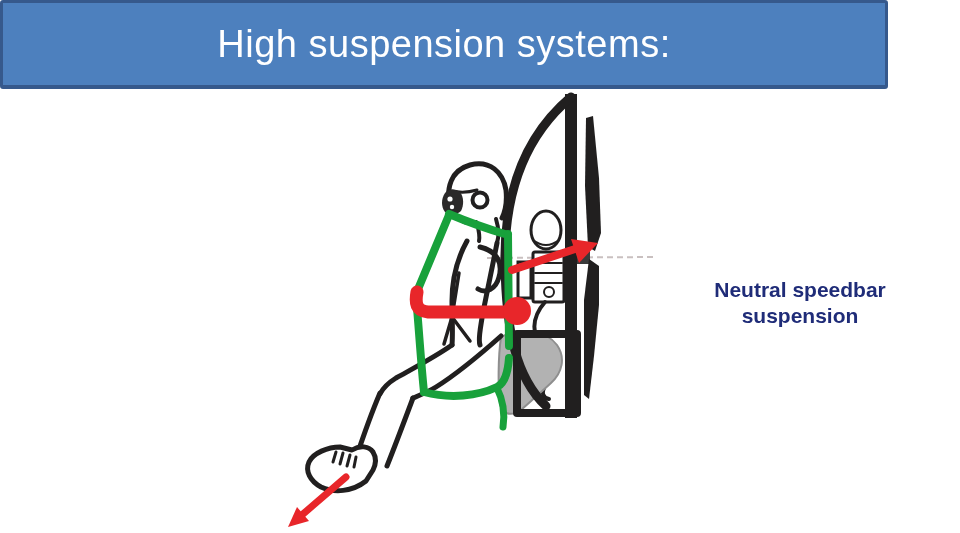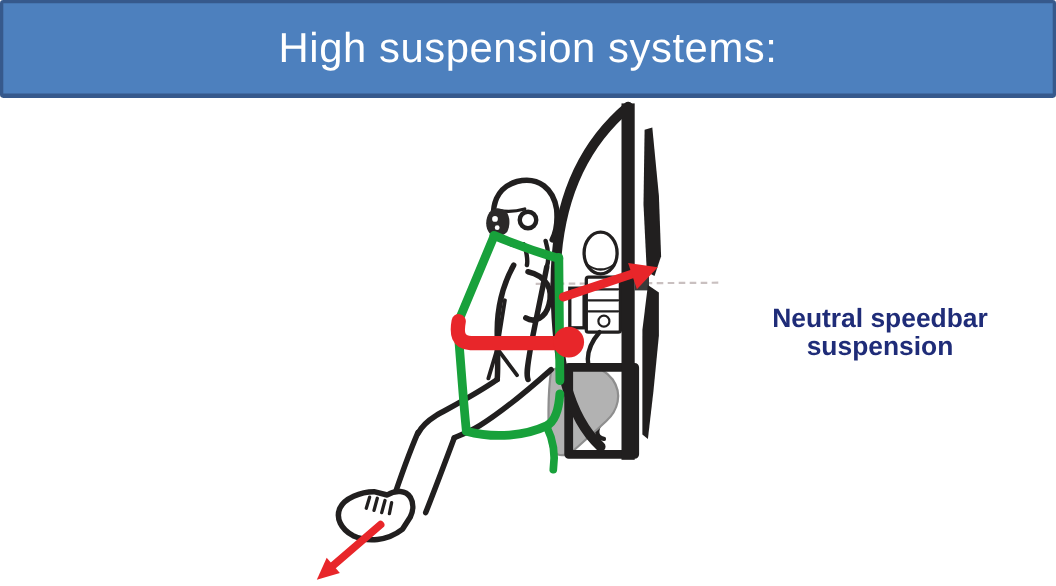--- a/index.html
+++ b/index.html
@@ -2,34 +2,34 @@
 <html style="--header_bg: #4d80be; --header_border: #36598c; --title_color: #ffffff; --caption_color: #1f2c78; --green: #18a13b; --red: #e8262a; --ink: #211f1f; --pad_gray: #b2b2b2; --pad_edge: #8e8e8e; --dash_gray: #c9c0c0;"><head>
 <meta charset="utf-8">
 <style>
   html,body{margin:0;padding:0;background:#ffffff;}
   .slide{
     position:relative;width:960px;height:533px;overflow:hidden;background:#ffffff;
     font-family:"Liberation Sans",sans-serif;
   }
   
   .banner{
-    position:absolute;left:0;top:0;width:960px;height:89px;box-sizing:border-box;
+    position:absolute;left:0;top:0;width:888px;height:89px;box-sizing:border-box;
     background:var(--header_bg);
     border:3px solid var(--header_border);
     border-bottom-width:4px;border-radius:3px;
     display:flex;align-items:center;justify-content:center;
   }
   .banner-title{
     color:var(--title_color);font-size:38px;font-weight:400;letter-spacing:0.5px;
     font-family:"Liberation Sans",sans-serif;
   }
   
   .caption{
     position:absolute;left:700px;top:277px;width:200px;text-align:center;
-    color:var(--caption_color);font-weight:700;font-size:24px;line-height:26px;
+    color:var(--caption_color);font-weight:700;font-size:21px;line-height:26px;
     font-family:"Liberation Sans",sans-serif;
   }
   
   svg.diagram{position:absolute;left:0;top:0;}
   .ink-stroke{stroke:var(--ink);fill:none;stroke-linecap:round;stroke-linejoin:round;}
   .ink-fill{fill:var(--ink);stroke:none;}
   .green-stroke{stroke:var(--green);fill:none;stroke-linecap:round;stroke-linejoin:round;}
   .red-stroke{stroke:var(--red);fill:none;stroke-linecap:round;stroke-linejoin:round;}
   .red-fill{fill:var(--red);stroke:none;}
   .engine-part{fill:#ffffff;stroke:var(--ink);}

